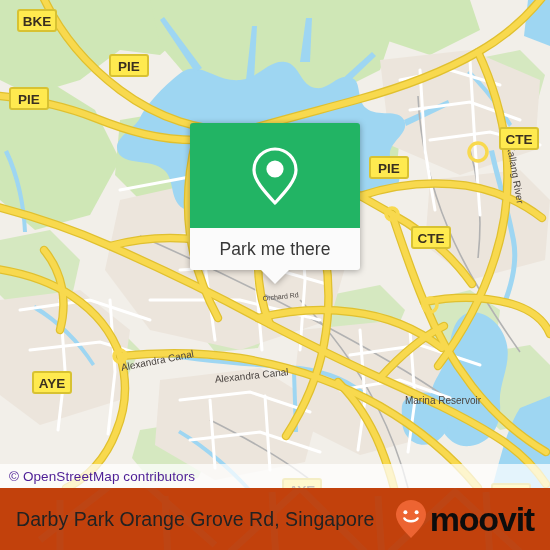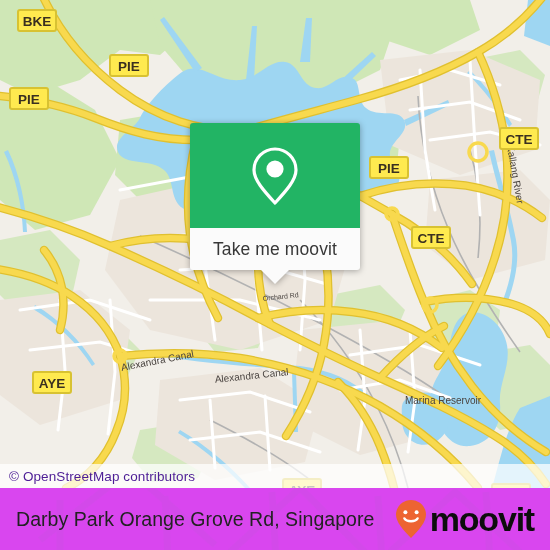--- a/index.html
+++ b/index.html
@@ -51,21 +51,21 @@
     position:absolute;left:50%;bottom:-14px;transform:translateX(-50%);
     width:0;height:0;
     border-left:14px solid transparent;
     border-right:14px solid transparent;
     border-top:14px solid #fbfbfb;
   }
 
   
   .footer{
     position:absolute;left:0;top:488px;width:550px;height:62px;
-    background:#d946ef;overflow:hidden;
+    background:#c2410c;overflow:hidden;
   }
   .footer-watermark{
     position:absolute;left:0;top:-488px;width:550px;height:550px;
     opacity:.055;pointer-events:none;
   }
   .footer-inner{
     position:relative;height:100%;
     display:flex;align-items:center;justify-content:space-between;
     padding:0 16px 0 16px;box-sizing:border-box;
   }
@@ -320,21 +320,21 @@
   </div>
 
   <div class="popup">
     <div class="popup-head">
       <svg class="pin-icon" width="54" height="62" viewBox="0 0 54 62">
         <path d="M27,4 C38.6,4 48,13.4 48,25 C48,35 38,46 27,58 C16,46 6,35 6,25 C6,13.4 15.4,4 27,4 Z" fill="none" stroke="#ffffff" stroke-width="3.2" stroke-linejoin="round"></path>
         <circle cx="27" cy="24" r="8.6" fill="#ffffff"></circle>
       </svg>
     </div>
     <div class="popup-foot">
-      <span class="popup-foot-label">Take me moovit</span>
+      <span class="popup-foot-label">Park me there</span>
       <span class="popup-tail"></span>
     </div>
   </div>
 
   <div class="footer">
     <svg class="footer-watermark" viewBox="0 0 550 550">
       <g stroke="#7a8a9a" fill="none" stroke-width="7">
         <path d="M40,540 L130,470 L215,545"></path>
         <path d="M230,552 L300,488 L365,552"></path>
         <path d="M390,552 L455,492 L520,552"></path>

